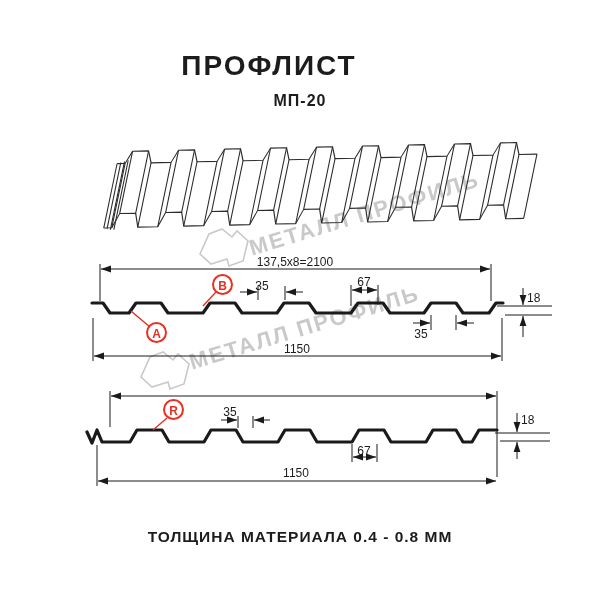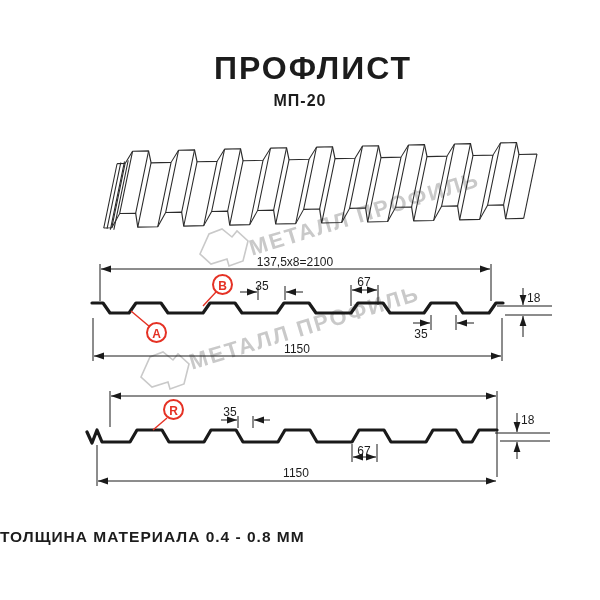--- a/index.html
+++ b/index.html
@@ -6,28 +6,28 @@
     --line:#1a1a1a; --accent:#e53124; --wm:#c9c9c9; --text:#1c1c1c;
   }
   html,body{margin:0;padding:0;}
   .page{
     position:relative; width:600px; height:600px; background:#ffffff;
     font-family:"Liberation Sans","DejaVu Sans",sans-serif; overflow:hidden;
   }
   .abs{position:absolute;}
   .page-title{
     left:0; top:50px; width:538px; text-align:center;
-    font-size:32px; font-weight:800; letter-spacing:2px; color:var(--text);margin-left:44px;
+    font-size:28px; font-weight:800; letter-spacing:2px; color:var(--text);
   }
   .page-subtitle{
     left:0; top:92px; width:600px; text-align:center;
     font-size:16px; font-weight:600; letter-spacing:1px; color:var(--text);
   }
   .footer-text{
-    left:0; top:528px; width:600px; 
+    left:0; top:528px; width:600px; text-align:center;
     font-size:15.5px; font-weight:600; letter-spacing:1px; color:var(--text);
   }
   .dim-label{
     font-size:12px; color:var(--text); text-align:center; white-space:nowrap;
   }
   .badge{
     width:21px; height:21px; border:2px solid var(--accent); border-radius:50%;
     color:var(--accent); font-size:12px; font-weight:700; line-height:21px;
     text-align:center; box-sizing:border-box; background:transparent;
   }

